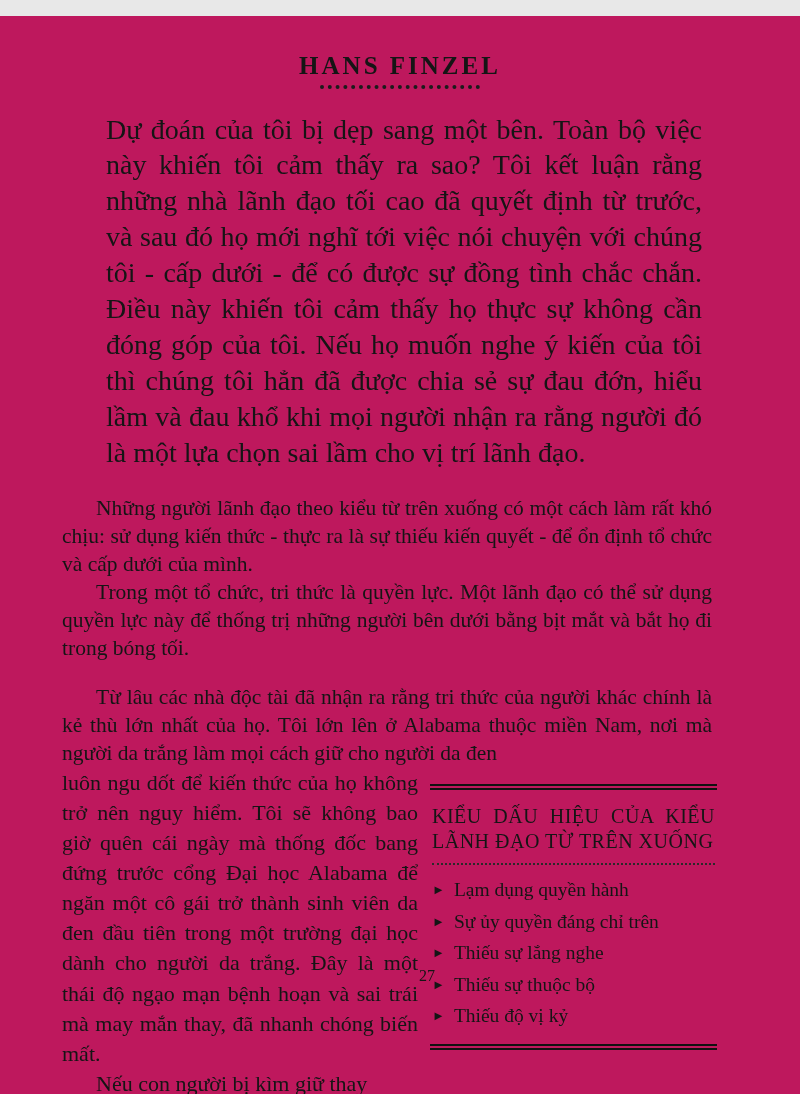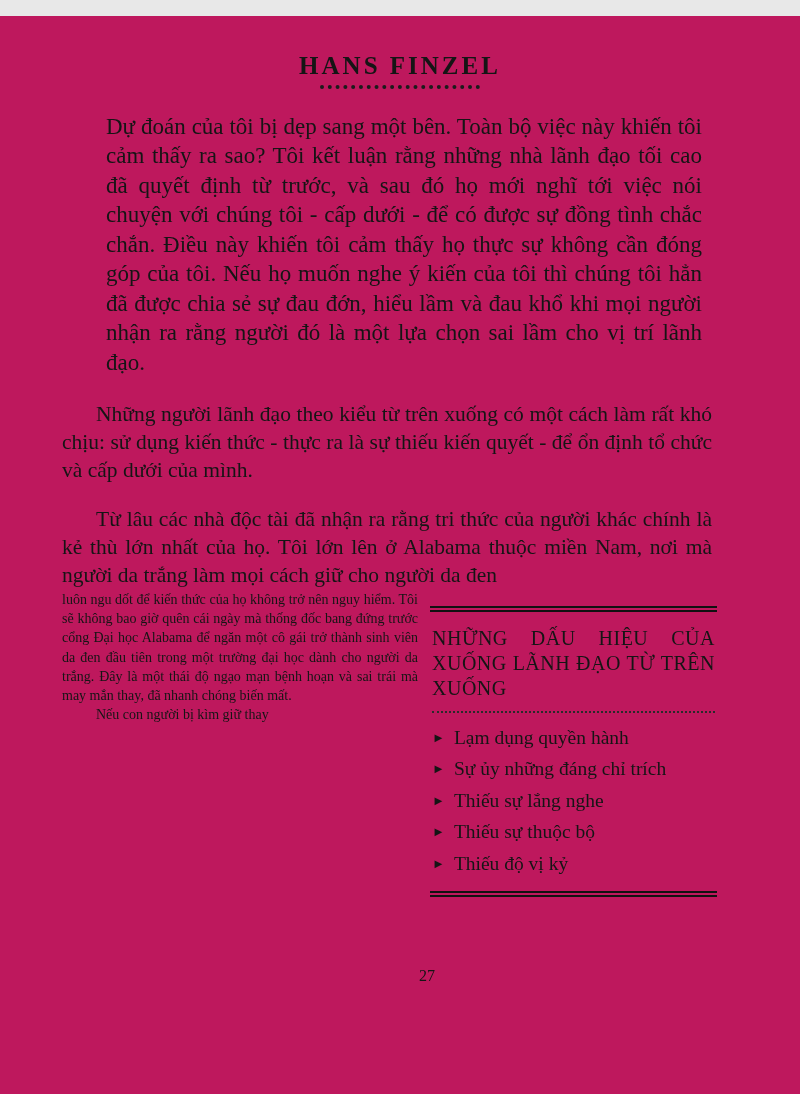--- a/index.html
+++ b/index.html
@@ -32,21 +32,21 @@
   }
   .running-head-rule {
     width: 160px;
     margin: 5px auto 0 auto;
     border-bottom: 4px dotted #1b1b1b;
     height: 0;
   }
   
   .blockquote {
     margin: 23px 98px 0 106px;
-    font-size: 23px;
+    font-size: 28px;
     line-height: 1.285;
     text-align: justify;
   }
   .body-paragraphs {
     margin: 24px 88px 0 62px;
   }
   .para {
     font-size: 21.5px;
     line-height: 1.3;
     text-align: justify;
@@ -59,21 +59,21 @@
   .lower-section {
     display: flex;
     align-items: flex-start;
     margin: 0 83px 0 62px;
   }
   .text-column {
     width: 356px;
     flex: 0 0 356px;
   }
   .text-column .col-para {
-    font-size: 14px;
+    font-size: 22px;
     line-height: 1.37;
     text-align: justify;
     margin: 0;
   }
   .text-column .col-para.indent {
     text-indent: 34px;
   }
   .sidebar-wrap {
     flex: 1 1 auto;
     margin-left: 12px;
@@ -134,40 +134,41 @@
 
   <div class="running-head">
     <div class="running-head-title">HANS FINZEL</div>
     <div class="running-head-rule"></div>
   </div>
 
   <p class="blockquote">Dự đoán của tôi bị dẹp sang một bên. Toàn bộ việc này khiến tôi cảm thấy ra sao? Tôi kết luận rằng những nhà lãnh đạo tối cao đã quyết định từ trước, và sau đó họ mới nghĩ tới việc nói chuyện với chúng tôi - cấp dưới - để có được sự đồng tình chắc chắn. Điều này khiến tôi cảm thấy họ thực sự không cần đóng góp của tôi. Nếu họ muốn nghe ý kiến của tôi thì chúng tôi hẳn đã được chia sẻ sự đau đớn, hiểu lầm và đau khổ khi mọi người nhận ra rằng người đó là một lựa chọn sai lầm cho vị trí lãnh đạo.</p>
 
   <div class="body-paragraphs">
     <p class="para spaced">Những người lãnh đạo theo kiểu từ trên xuống có một cách làm rất khó chịu: sử dụng kiến thức - thực ra là sự thiếu kiến quyết - để ổn định tổ chức và cấp dưới của mình.</p>
+    <p class="para">Trong một tổ chức, tri thức là quyền lực. Một lãnh đạo có thể sử dụng quyền lực này để thống trị những người bên dưới bằng bịt mắt và bắt họ đi trong bóng tối.</p>
     <p class="para spaced">Từ lâu các nhà độc tài đã nhận ra rằng tri thức của người khác chính là kẻ thù lớn nhất của họ. Tôi lớn lên ở Alabama thuộc miền Nam, nơi mà người da trắng làm mọi cách giữ cho người da đen</p>
   </div>
 
   <div class="lower-section">
 
     <div class="text-column">
       <p class="col-para">luôn ngu dốt để kiến thức của họ không trở nên nguy hiểm. Tôi sẽ không bao giờ quên cái ngày mà thống đốc bang đứng trước cổng Đại học Alabama để ngăn một cô gái trở thành sinh viên da đen đầu tiên trong một trường đại học dành cho người da trắng. Đây là một thái độ ngạo mạn bệnh hoạn và sai trái mà may mắn thay, đã nhanh chóng biến mất.</p>
       <p class="col-para indent">Nếu con người bị kìm giữ thay</p>
     </div>
 
     <div class="sidebar-wrap">
       <div class="sidebar-box">
-        <p class="sidebar-title">NHỮNG DẤU HIỆU CỦA XUỐNG LÃNH ĐẠO TỪ TRÊN XUỐNG</p>
+        <p class="sidebar-title">KIỂU DẤU HIỆU CỦA KIỂU LÃNH ĐẠO TỪ TRÊN XUỐNG</p>
         <div class="sidebar-divider"></div>
         <ul class="sidebar-list">
           <li>
             <span class="bullet-glyph">►</span><span>Lạm dụng quyền hành</span>
           </li>
           <li>
-            <span class="bullet-glyph">►</span><span>Sự ủy những đáng chỉ trích</span>
+            <span class="bullet-glyph">►</span><span>Sự ủy quyền đáng chỉ trên</span>
           </li>
           <li>
             <span class="bullet-glyph">►</span><span>Thiếu sự lắng nghe</span>
           </li>
           <li>
             <span class="bullet-glyph">►</span><span>Thiếu sự thuộc bộ</span>
           </li>
           <li>
             <span class="bullet-glyph">►</span><span>Thiếu độ vị kỷ</span>
           </li>

